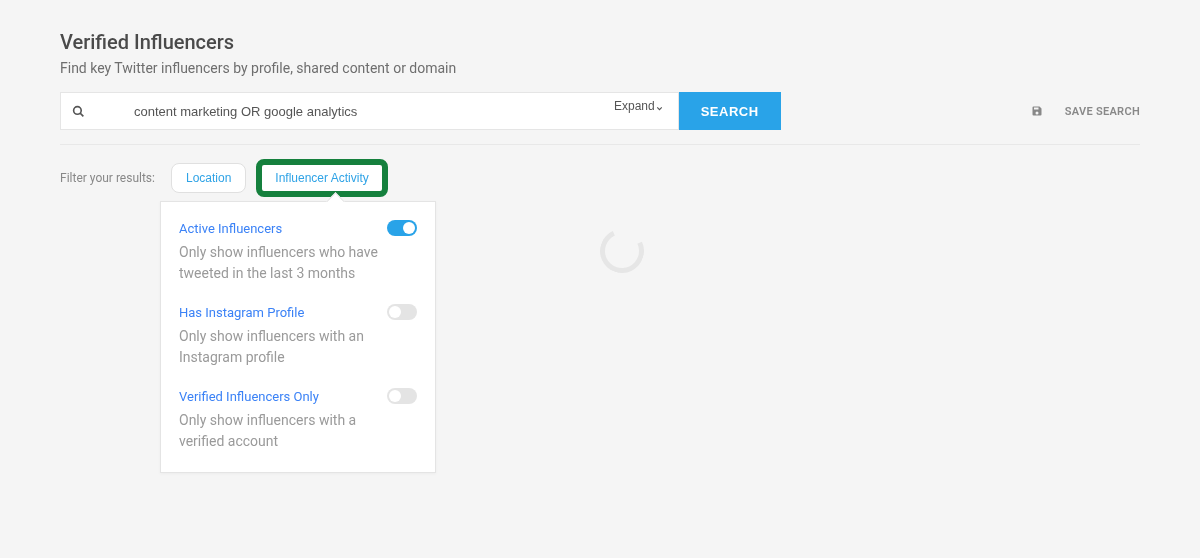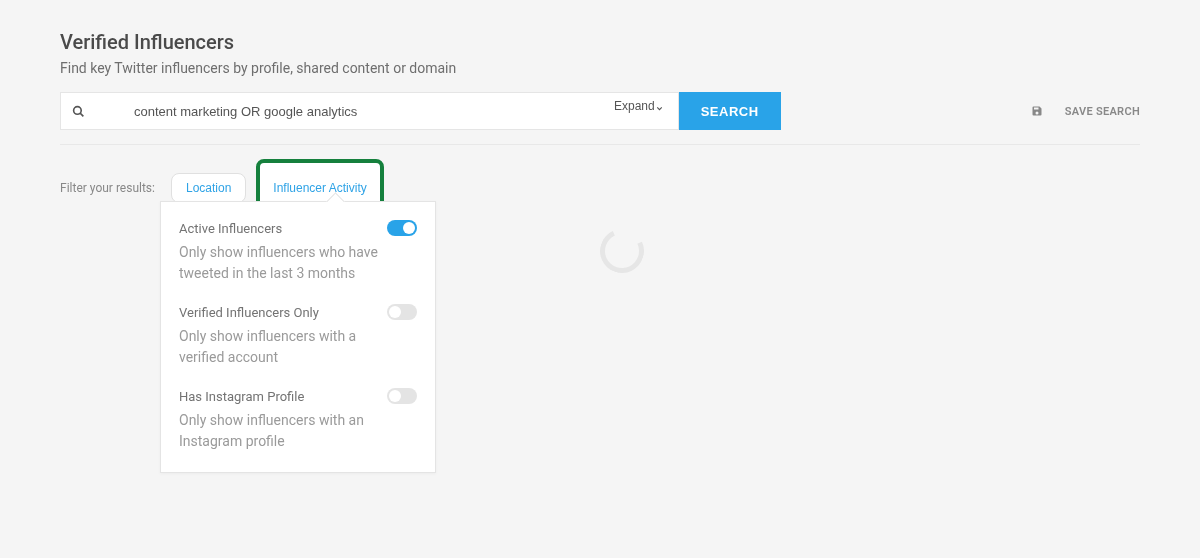--- a/index.html
+++ b/index.html
@@ -13,27 +13,27 @@
 .search-input { border: none; outline: none; flex: 1; font-size: 13px; color: #555; background: transparent; padding: 0 4px; margin-left: 35px; }
 .expand-btn { border: none; border-left: none; background: #fff; font-size: 12px; color: #555; padding: 16px 14px; height: 38px; display:flex; align-items:flex-end; cursor:pointer; border-top:1px solid #e5e5e5; border-bottom:1px solid #e5e5e5; border-right:1px solid #e5e5e5;}
 .search-box { border-right: none; }
 .search-btn { background: #29a3e8; color: #fff; border: none; font-size: 13px; font-weight: 700; letter-spacing: 0.5px; padding: 8px 22px; height: 38px; cursor:pointer; }
 .spacer { flex: 1; }
 .save-search { display:flex; align-items:center; gap:22px; color:#888; font-size:11px; font-weight:600; letter-spacing:0.3px; cursor:pointer; }
 .divider { border-top: 1px solid #e8e8e8; margin-top: 14px; margin-bottom: 14px; }
 .filter-row { display: flex; align-items: center; gap: 10px; position: relative; }
 .filter-label { font-size: 12px; color: #888; margin-right: 6px; }
 .filter-tab { background: #fff; border: 1px solid #e0e0e0; color: #2fa3e6; font-size: 12px; padding: 7px 14px; cursor:pointer; border-radius:8px; }
-.filter-tab.active { border: 4px solid #15803d; padding: 18px 13px; }
+.filter-tab.active { border: 6px solid #15803d; padding: 6px 13px; }
 .dropdown-panel { position: absolute; top: 42px; left: 100px; width: 276px; background: #fff; border: 1px solid #e4e4e4; padding: 18px 18px 20px; box-shadow: 0 1px 3px rgba(0,0,0,0.04); }
 .dropdown-panel::before { content:""; position:absolute; top:-7px; left:168px; width:12px; height:12px; background:#fff; border-left:1px solid #e4e4e4; border-top:1px solid #e4e4e4; transform:rotate(45deg); }
 .option { margin-bottom: 20px; }
 .option:last-child { margin-bottom: 0; }
 .option-head { display:flex; justify-content: space-between; align-items: center; margin-bottom: 6px; }
-.option-title { font-size: 13px; color: #737373; }
+.option-title { font-size: 13px; color: #3b82f6; }
 .option-desc { font-size: 14px; color: #9a9a9a; line-height: 1.5; max-width: 210px; }
 .toggle { width: 30px; height: 16px; border-radius: 10px; position: relative; cursor:pointer; flex-shrink:0; }
 .toggle.off { background: #e4e4e4; }
 .toggle.on { background: #29a3e8; }
 .toggle .knob { position:absolute; top:2px; width:12px; height:12px; border-radius:50%; background:#fff; }
 .toggle.off .knob { left: 2px; }
 .toggle.on .knob { right: 2px; }
 .spinner { position: absolute; left: 540px; top: 70px; width: 44px; height: 44px; border: 5px solid #e6e6e6; border-top-color: transparent; border-radius: 50%; transform: rotate(20deg); }
 .content-area { position: relative; }
 svg { display:block; }
@@ -91,36 +91,36 @@
             <span class="toggle on">
                 <span class="knob"></span>
               </span>
           </div>
           <div class="option-desc">Only show influencers who have tweeted in the last 3 months</div>
         </div>
 
 
         <div class="option">
           <div class="option-head">
+            <span class="option-title">Has Instagram Profile</span>
+            <span class="toggle off">
+                <span class="knob"></span>
+              </span>
+          </div>
+          <div class="option-desc">Only show influencers with an Instagram profile</div>
+        </div>
+
+        <div class="option">
+          <div class="option-head">
             <span class="option-title">Verified Influencers Only</span>
             <span class="toggle off">
                 <span class="knob"></span>
               </span>
           </div>
           <div class="option-desc">Only show influencers with a verified account</div>
-        </div>
-
-        <div class="option">
-          <div class="option-head">
-            <span class="option-title">Has Instagram Profile</span>
-            <span class="toggle off">
-                <span class="knob"></span>
-              </span>
-          </div>
-          <div class="option-desc">Only show influencers with an Instagram profile</div>
         </div>
 
       </div>
     </div>
 
     <div class="spinner"></div>
   </div>
 </div>
 
 </body></html>

